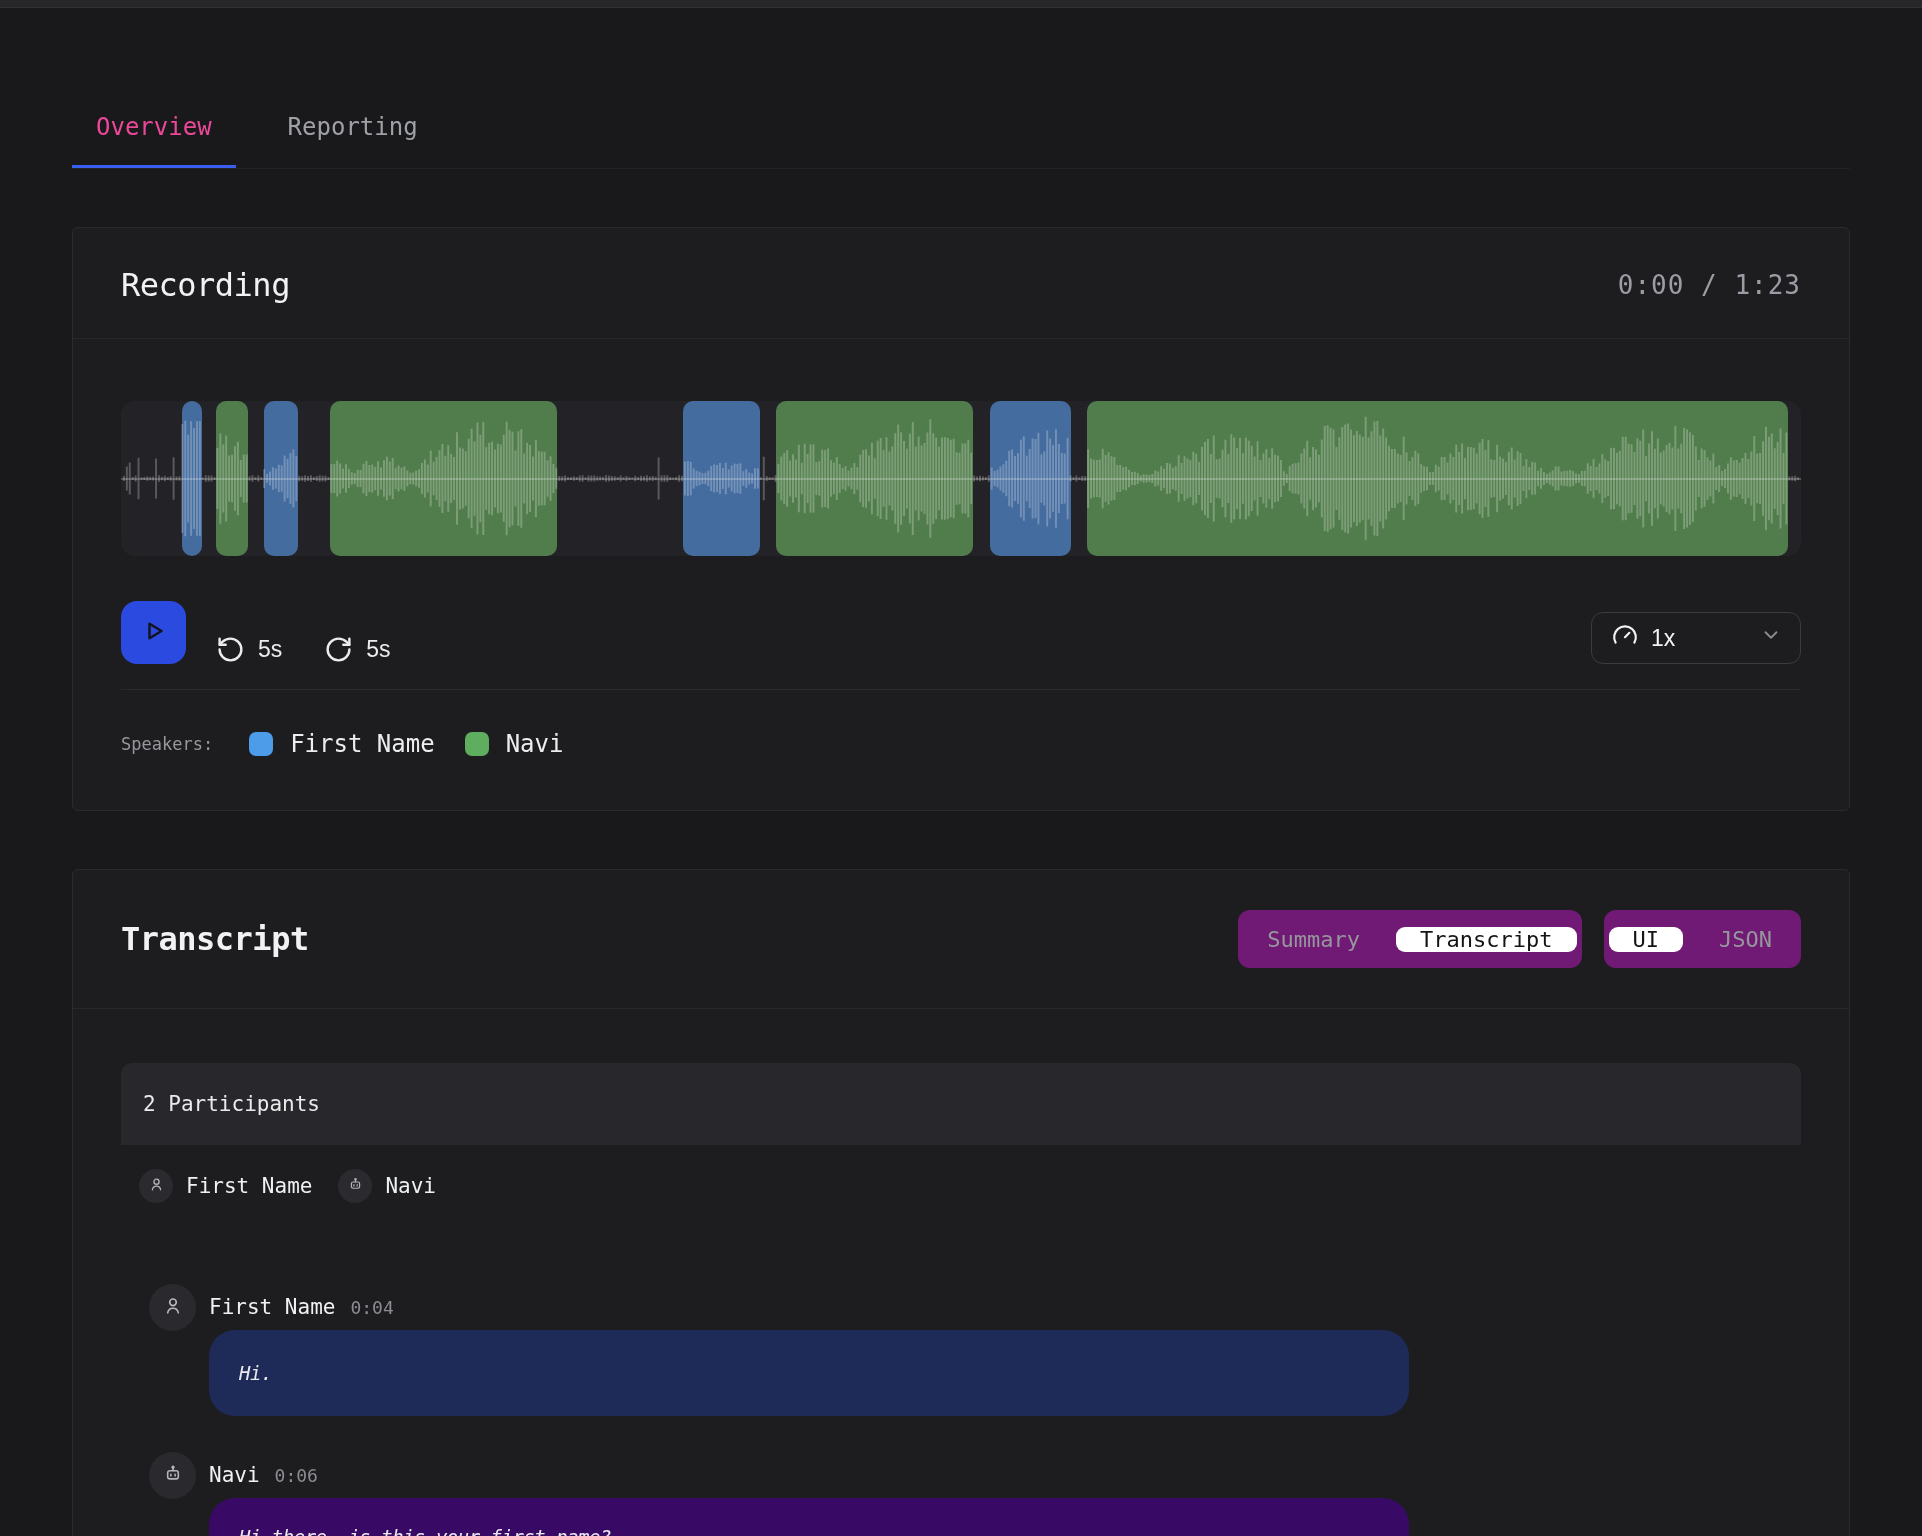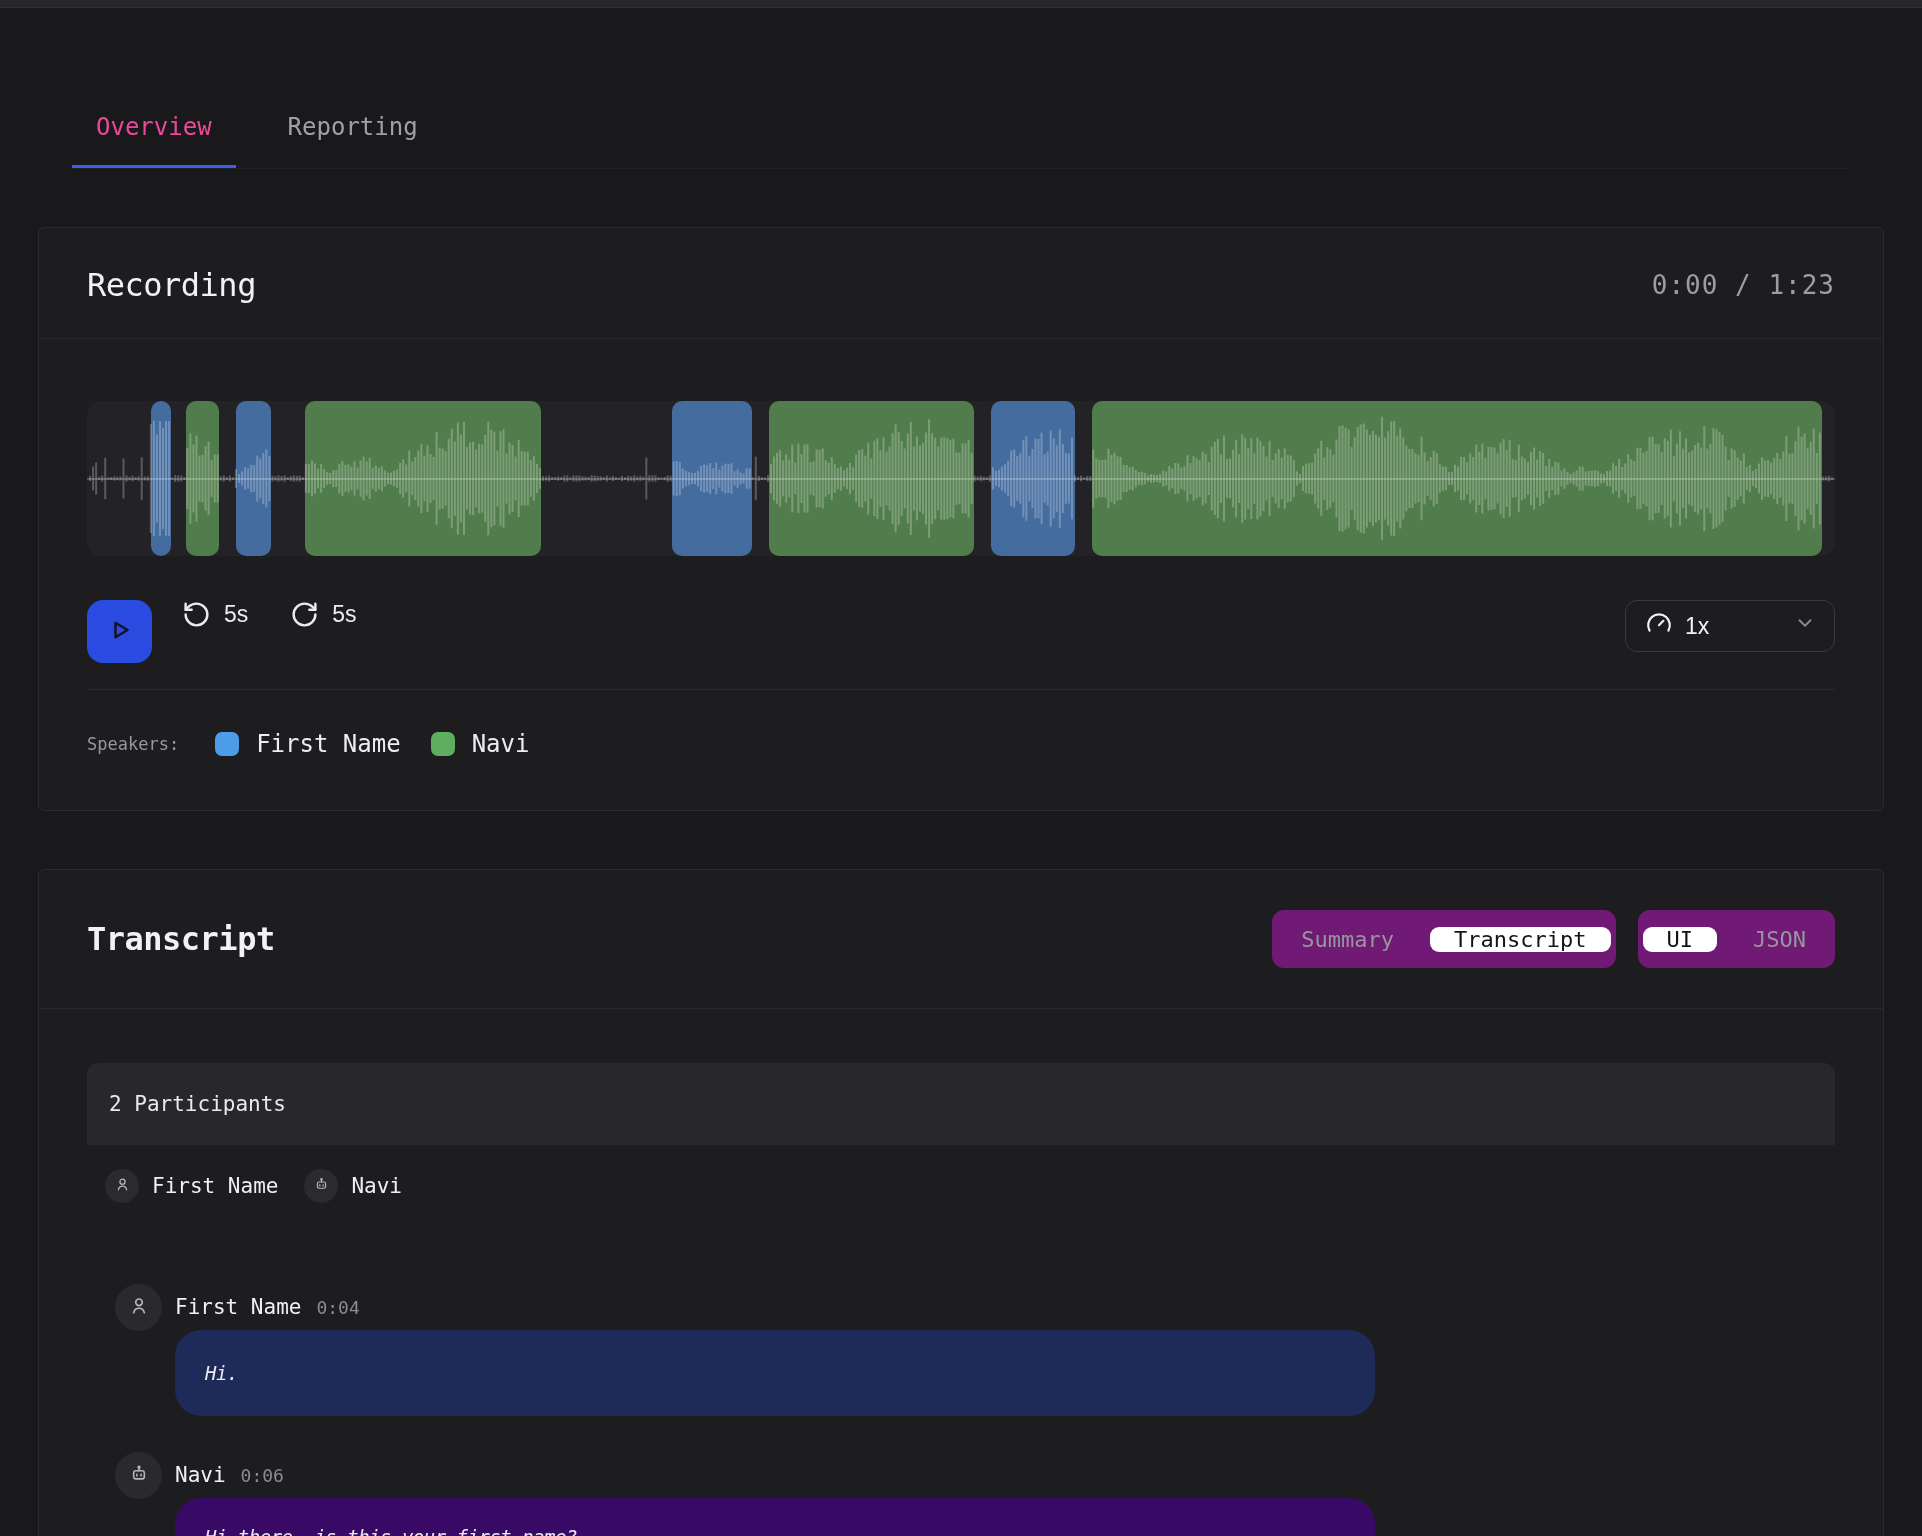--- a/index.html
+++ b/index.html
@@ -11,36 +11,36 @@
   body{background:#19191b;font-family:var(--mono);color:#ececf0;position:relative;}
 
   .top-strip{height:8px;background:#27272a;border-bottom:1px solid #303034;}
 
   
   .tabs{margin:83px 72px 0;display:flex;gap:28px;border-bottom:1px solid #232327;}
   .tab{font-size:24px;color:#9fa1a7;padding:22px 24px 24px;border-bottom:3px solid transparent;cursor:pointer;}
   .tab.active{color:#ec4899;border-bottom-color:#3a5fee;}
 
   
-  .card{margin:58px 38px 0;background:#1d1d20;border:1px solid #2b2b2f;border-radius:6px;}
+  .card{margin:58px 72px 0;background:#1d1d20;border:1px solid #2b2b2f;border-radius:6px;}
   .card-header{display:flex;align-items:center;justify-content:space-between;
     padding:38px 48px 34px;border-bottom:1px solid #28282c;}
   .card-title{font-size:32px;font-weight:normal;color:#f2f2f4;letter-spacing:-0.5px;}
   .card-title.bold{font-weight:bold;}
   .time-display{font-size:26px;color:#9c9da4;letter-spacing:1px;}
   .card-body{padding:0 48px 52px;}
 
   
   .waveform{margin-top:62px;height:155px;background:#232327;border-radius:14px;position:relative;overflow:hidden;cursor:pointer;}
   .seg{position:absolute;top:0;bottom:0;border-radius:10px;}
   .centerline{position:absolute;left:0;right:0;top:50%;height:2px;margin-top:-1px;background:rgba(255,255,255,0.22);}
   .trace{position:absolute;inset:0;width:100%;height:100%;}
 
   
-  .controls{margin-top:44px;display:flex;align-items:flex-start;height:64px;}
+  .controls{margin-top:44px;display:flex;align-items:flex-end;height:64px;}
   button{font-family:var(--sans);background:none;border:none;color:#ececf0;cursor:pointer;}
   .play-btn{width:65px;height:63px;border-radius:16px;background:#2b4ae0;display:flex;align-items:center;justify-content:center;}
   .skip-btn{display:flex;align-items:center;gap:13px;font-size:23px;margin-left:30px;}
   .skip-btn svg{display:block;}
   .skip-btn + .skip-btn{margin-left:42px;}
   .speed-btn{margin-left:auto;width:210px;height:52px;border:1px solid #3a3a40;border-radius:12px;
     display:flex;align-items:center;gap:13px;padding:0 18px 0 20px;font-size:23px;color:#f2f2f4;}
   .speed-btn .chev{margin-left:auto;color:#8a8a90;}
 
   .divider{margin-top:25px;height:1px;background:#2a2a2e;}

